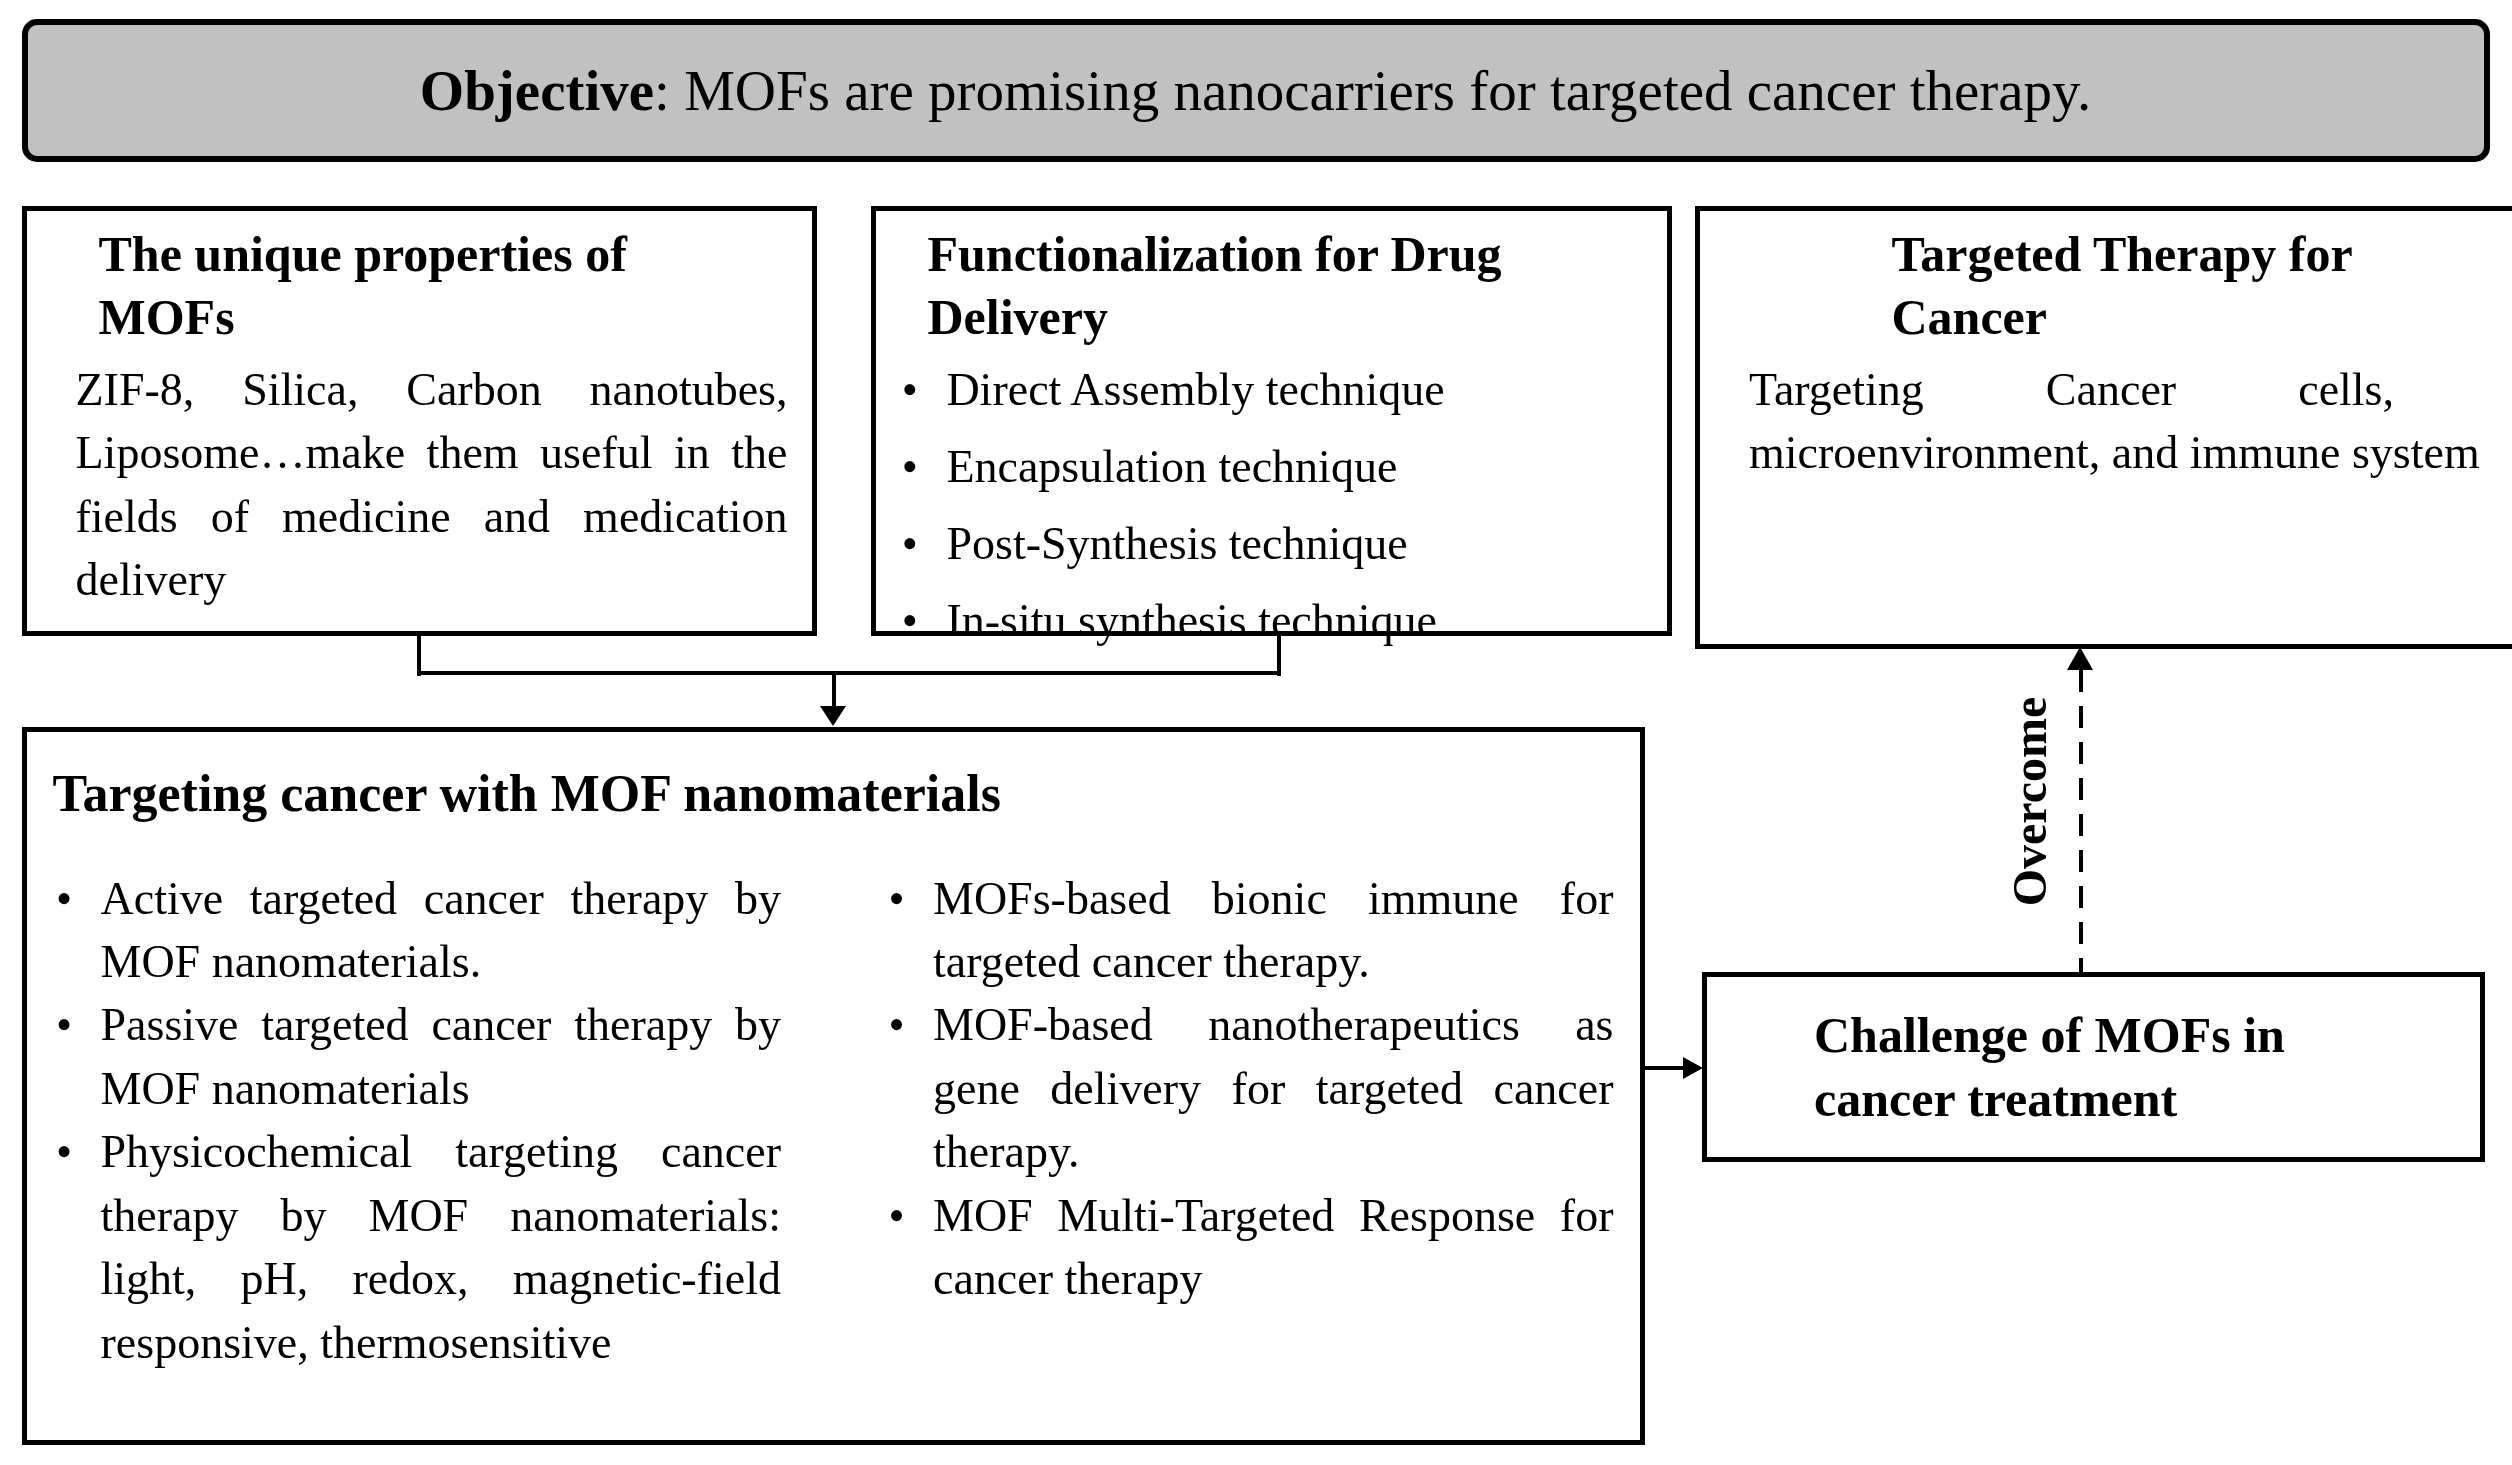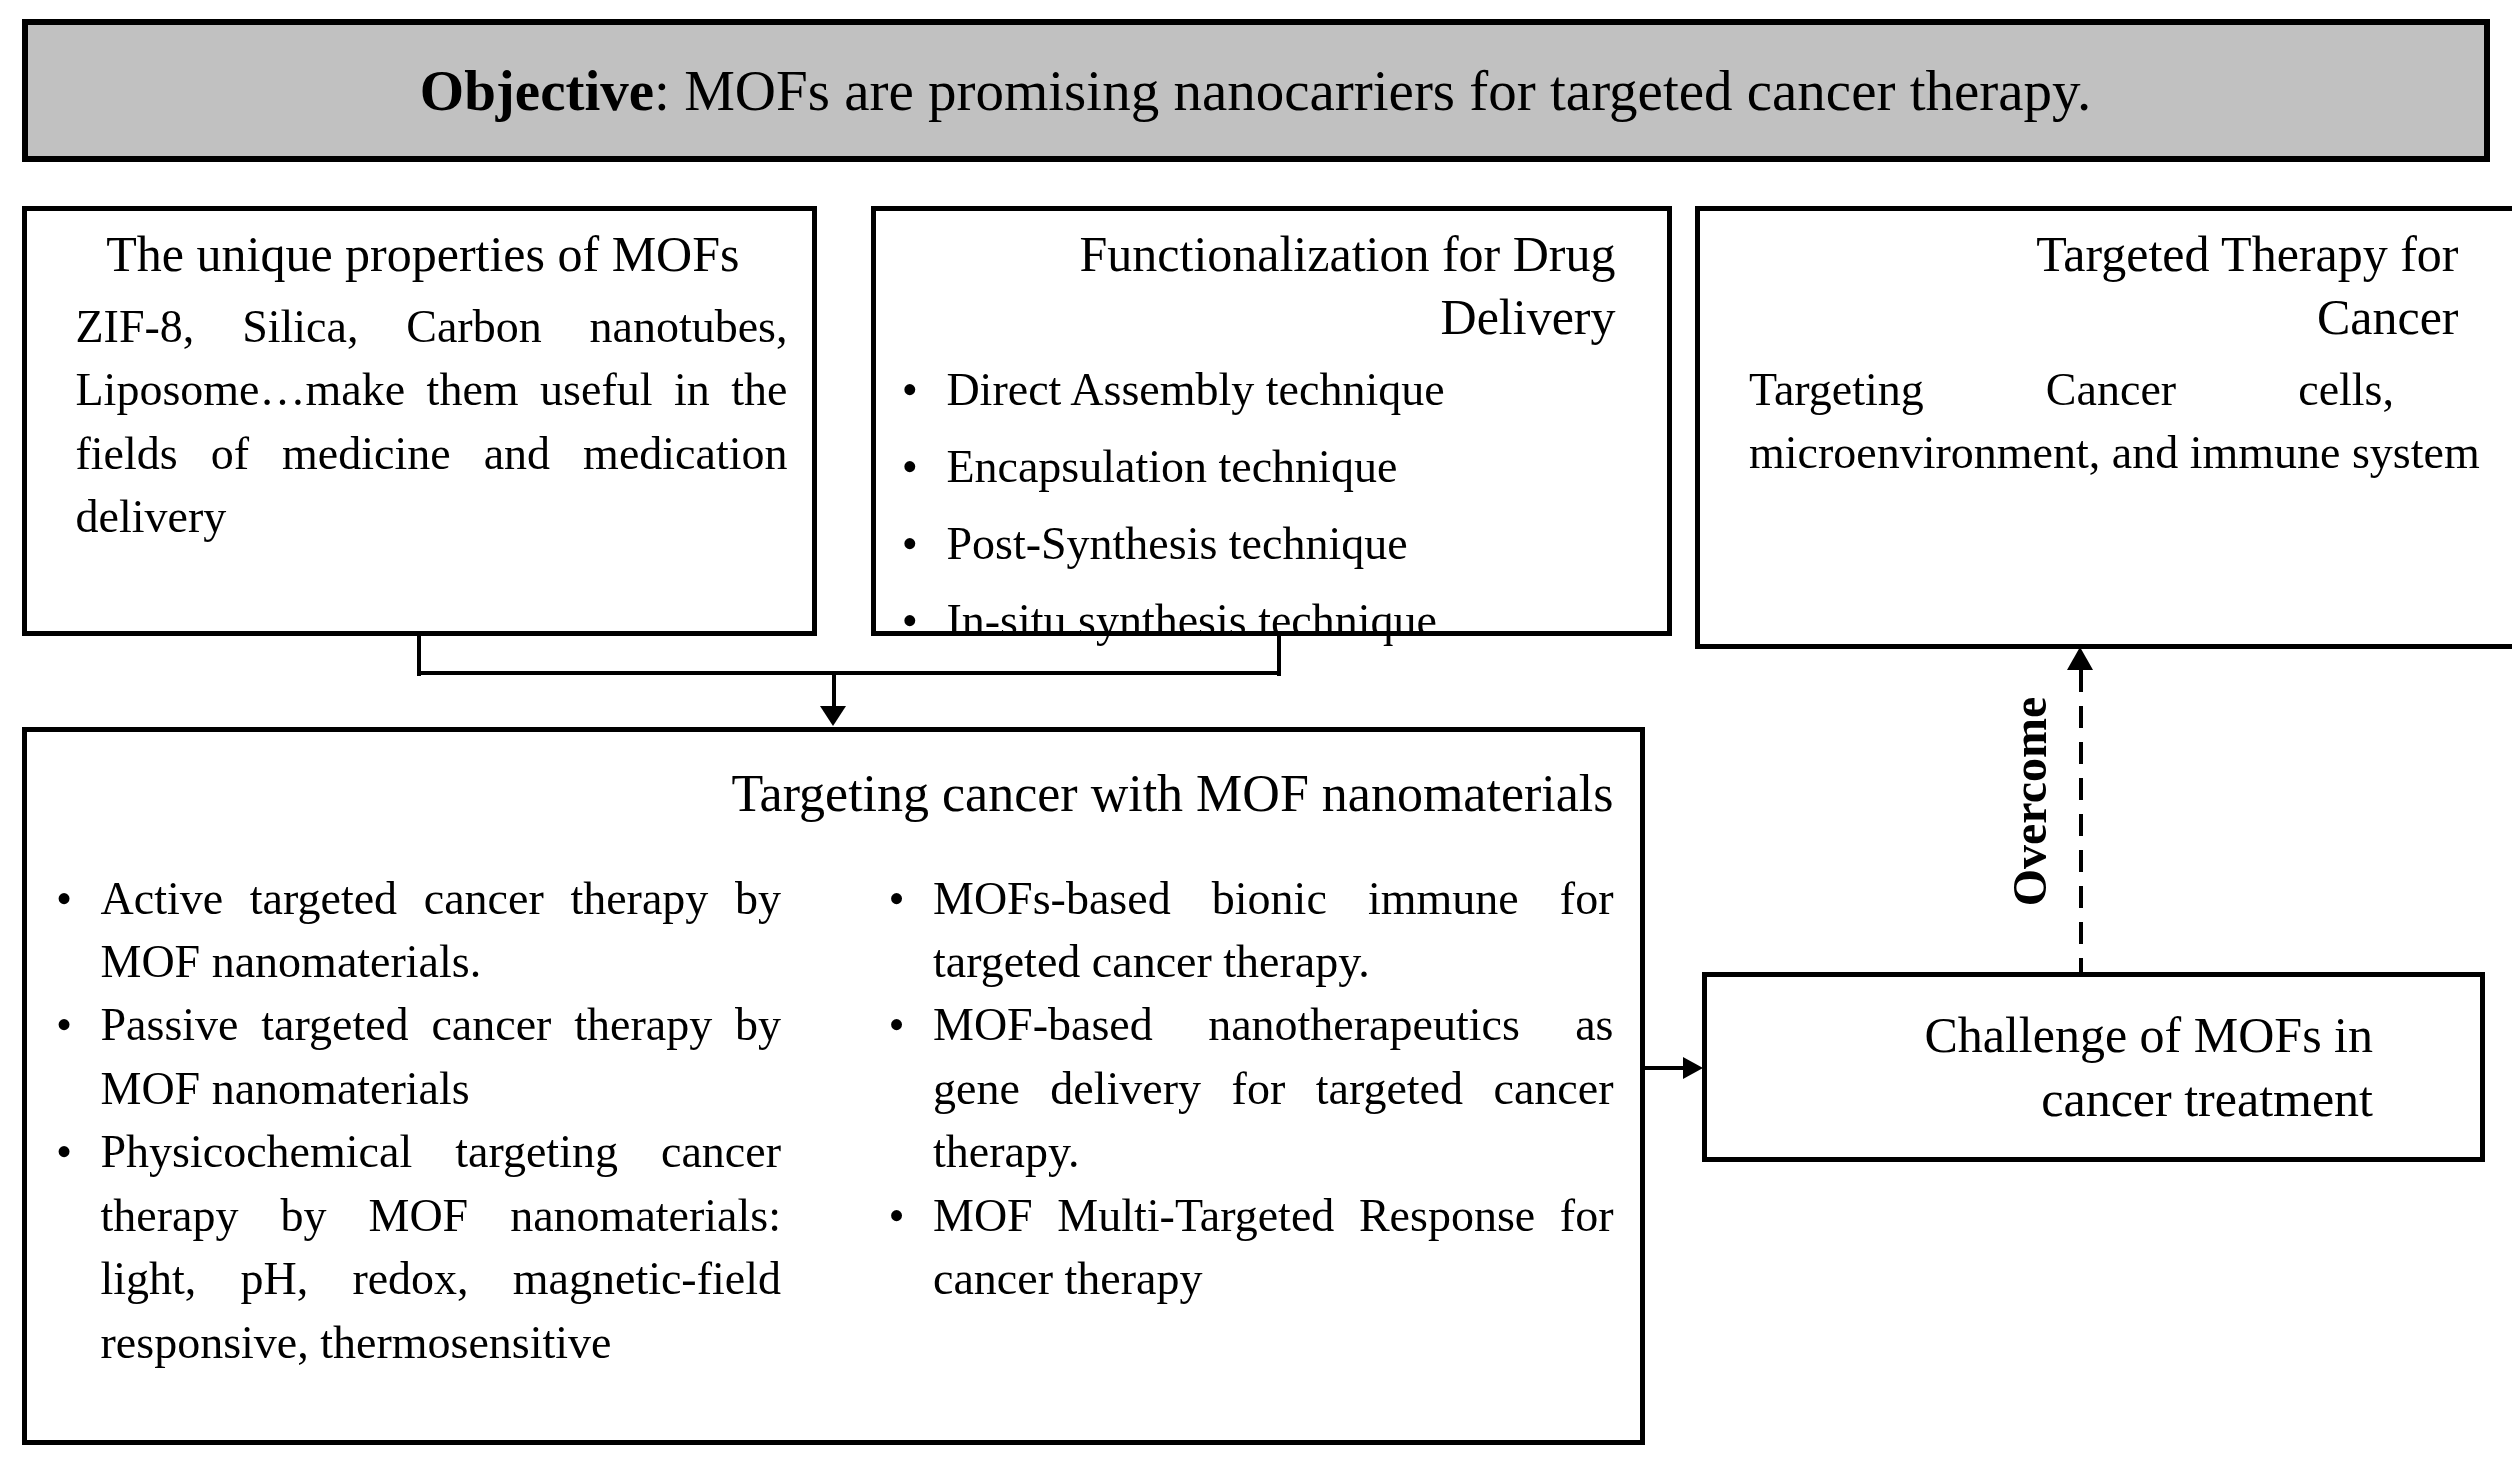--- a/index.html
+++ b/index.html
@@ -23,29 +23,30 @@
     background:var(--box-fill);
     border:5.2px solid var(--line);
   }
   
   #objective{
     left:21.5px;top:19px;width:2468px;height:143px;
     border-width:6px;
     background:var(--banner-fill);
     display:flex;align-items:center;justify-content:center;
     font-size:57px;
+    border-radius:15px;
   }
   #objective .b{font-weight:700;}
   
   #box-unique{left:21.5px;top:206px;width:795px;height:430px;padding:12px 24px;}
   #box-func{left:851px;top:206px;width:801px;height:430px;padding:12px 22.4px;margin-left:20px;}
   #box-therapy{left:1695px;top:206px;width:960px;height:443px;padding:12px 24px;}
   .box-title{
-    font-weight:400;font-size:50px;line-height:1.26;
-    text-align:right;margin:0 auto 8.6px;
+    font-weight:700;font-size:50px;line-height:1.26;
+    text-align:left;margin:0 auto 8.6px;
   }
   .t-unique{max-width:641px;}
   .t-func{max-width:688px;}
   .t-therapy{max-width:567px;}
   .box-body{font-size:46px;line-height:1.38;text-align:justify;margin-left:25px;}
   
   ul.bullets{list-style:none;margin:0;padding:0;}
   ul.bullets li{
     position:relative;padding-left:48px;
     font-size:46px;line-height:1.38;text-align:justify;

